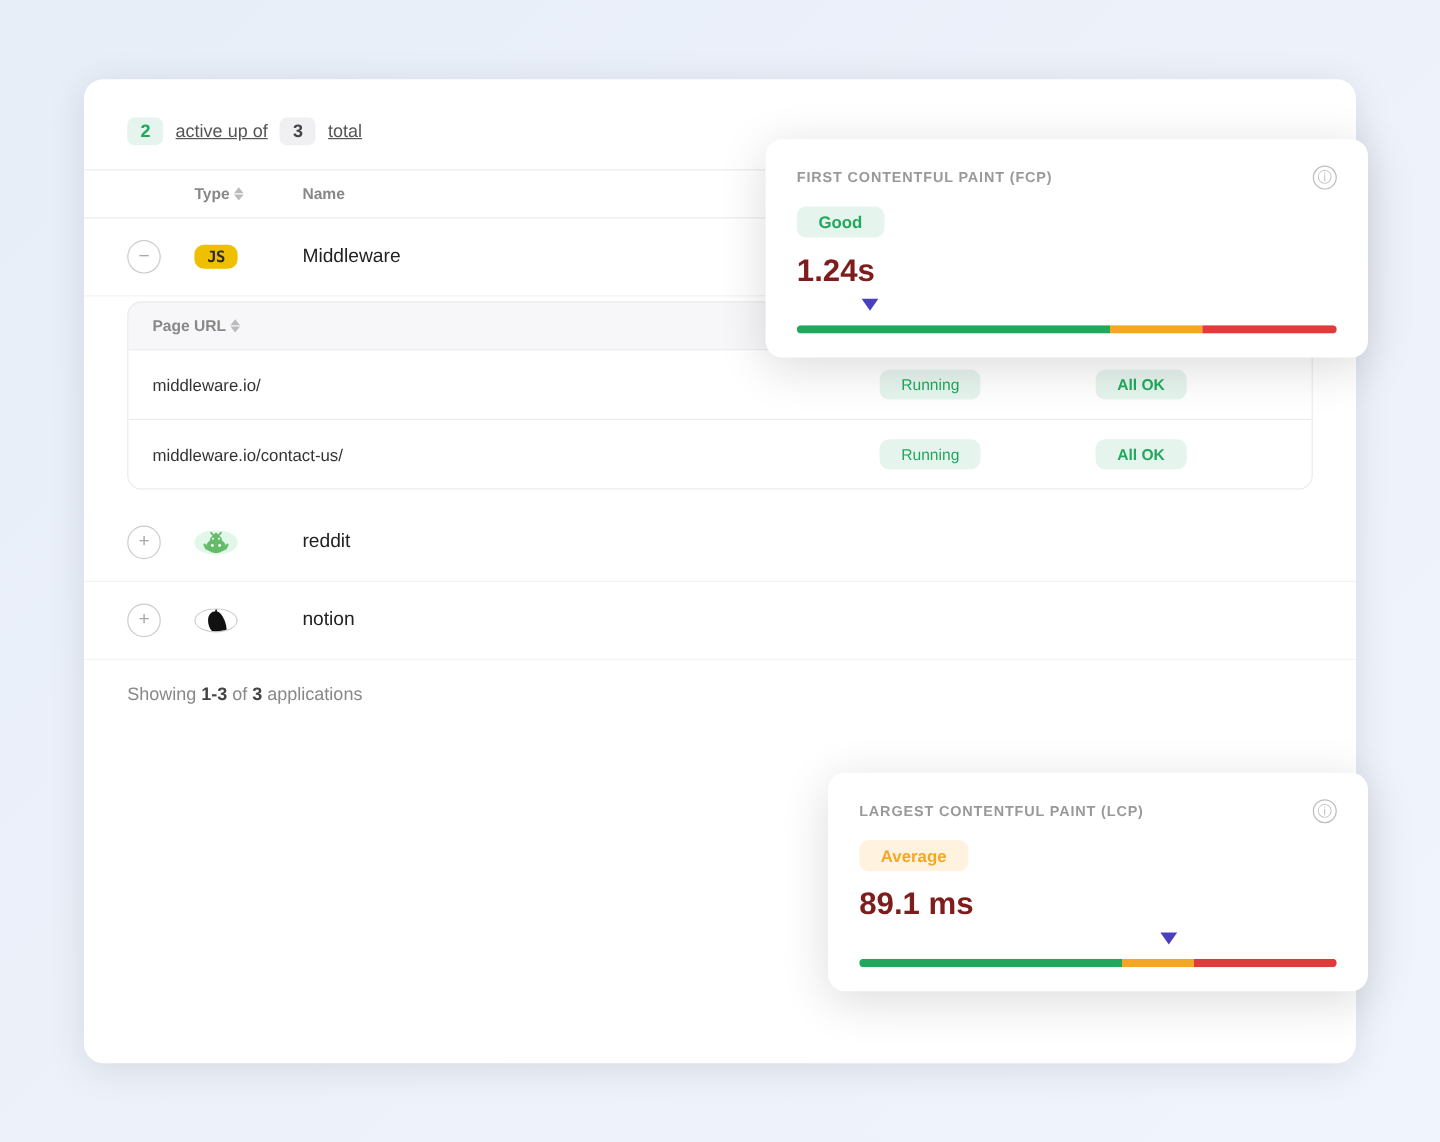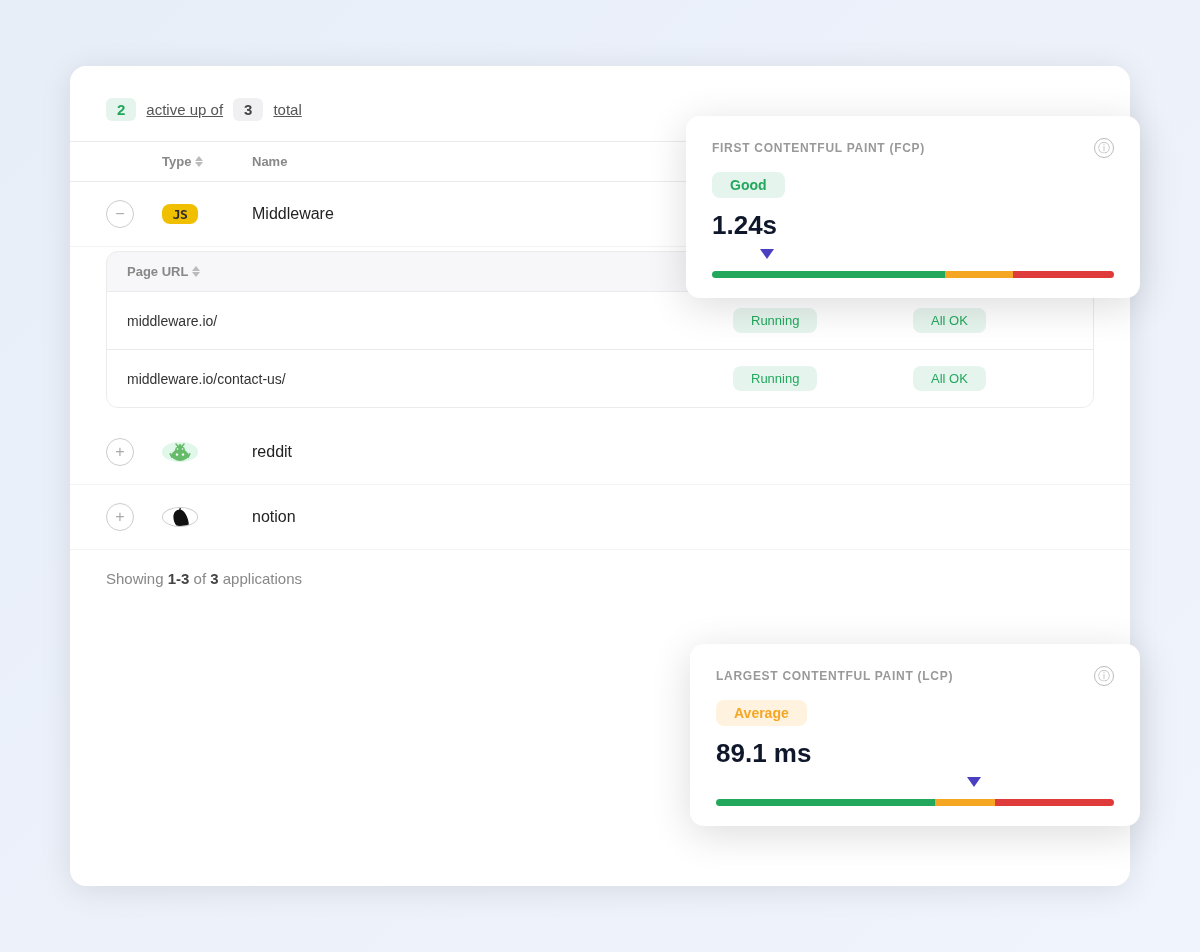--- a/index.html
+++ b/index.html
@@ -188,42 +188,42 @@
       font-size: 13px;
       font-weight: 500;
       border-radius: 8px;
       padding: 5px 18px;
     }
     .status-badge-allok {
       display: inline-block;
       background: #e6f4ee;
       color: #22a85c;
       font-size: 13px;
-      font-weight: 400;
+      font-weight: 700;
       border-radius: 8px;
       padding: 5px 18px;
     }
 
     
     .footer-row {
       padding: 20px 36px 0 36px;
       font-size: 15px;
       color: #888;
     }
     .footer-row strong {
       color: #444;
       font-weight: 700;
     }
 
     
     .popup-fcp {
       position: absolute;
       top: 50px;
       right: -10px;
-      width: 454px;
+      width: 502px;
       background: #fff;
       border-radius: 14px;
       box-shadow: 0 8px 40px rgba(0,0,0,0.14);
       padding: 22px 26px 20px 26px;
       z-index: 10;
     }
     .popup-lcp {
       position: absolute;
       bottom: 60px;
       right: -10px;
@@ -272,21 +272,21 @@
       color: #f5a623;
       font-size: 14px;
       font-weight: 600;
       border-radius: 8px;
       padding: 5px 18px;
       margin-bottom: 12px;
     }
     .metric-value {
       font-size: 26px;
       font-weight: 800;
-      color: #0f172a;
+      color: #7f1d1d;
       margin-bottom: 8px;
       display: flex;
       align-items: flex-end;
       gap: 0;
     }
     .indicator-container {
       position: relative;
       margin-top: 4px;
     }
     .bar-track {

